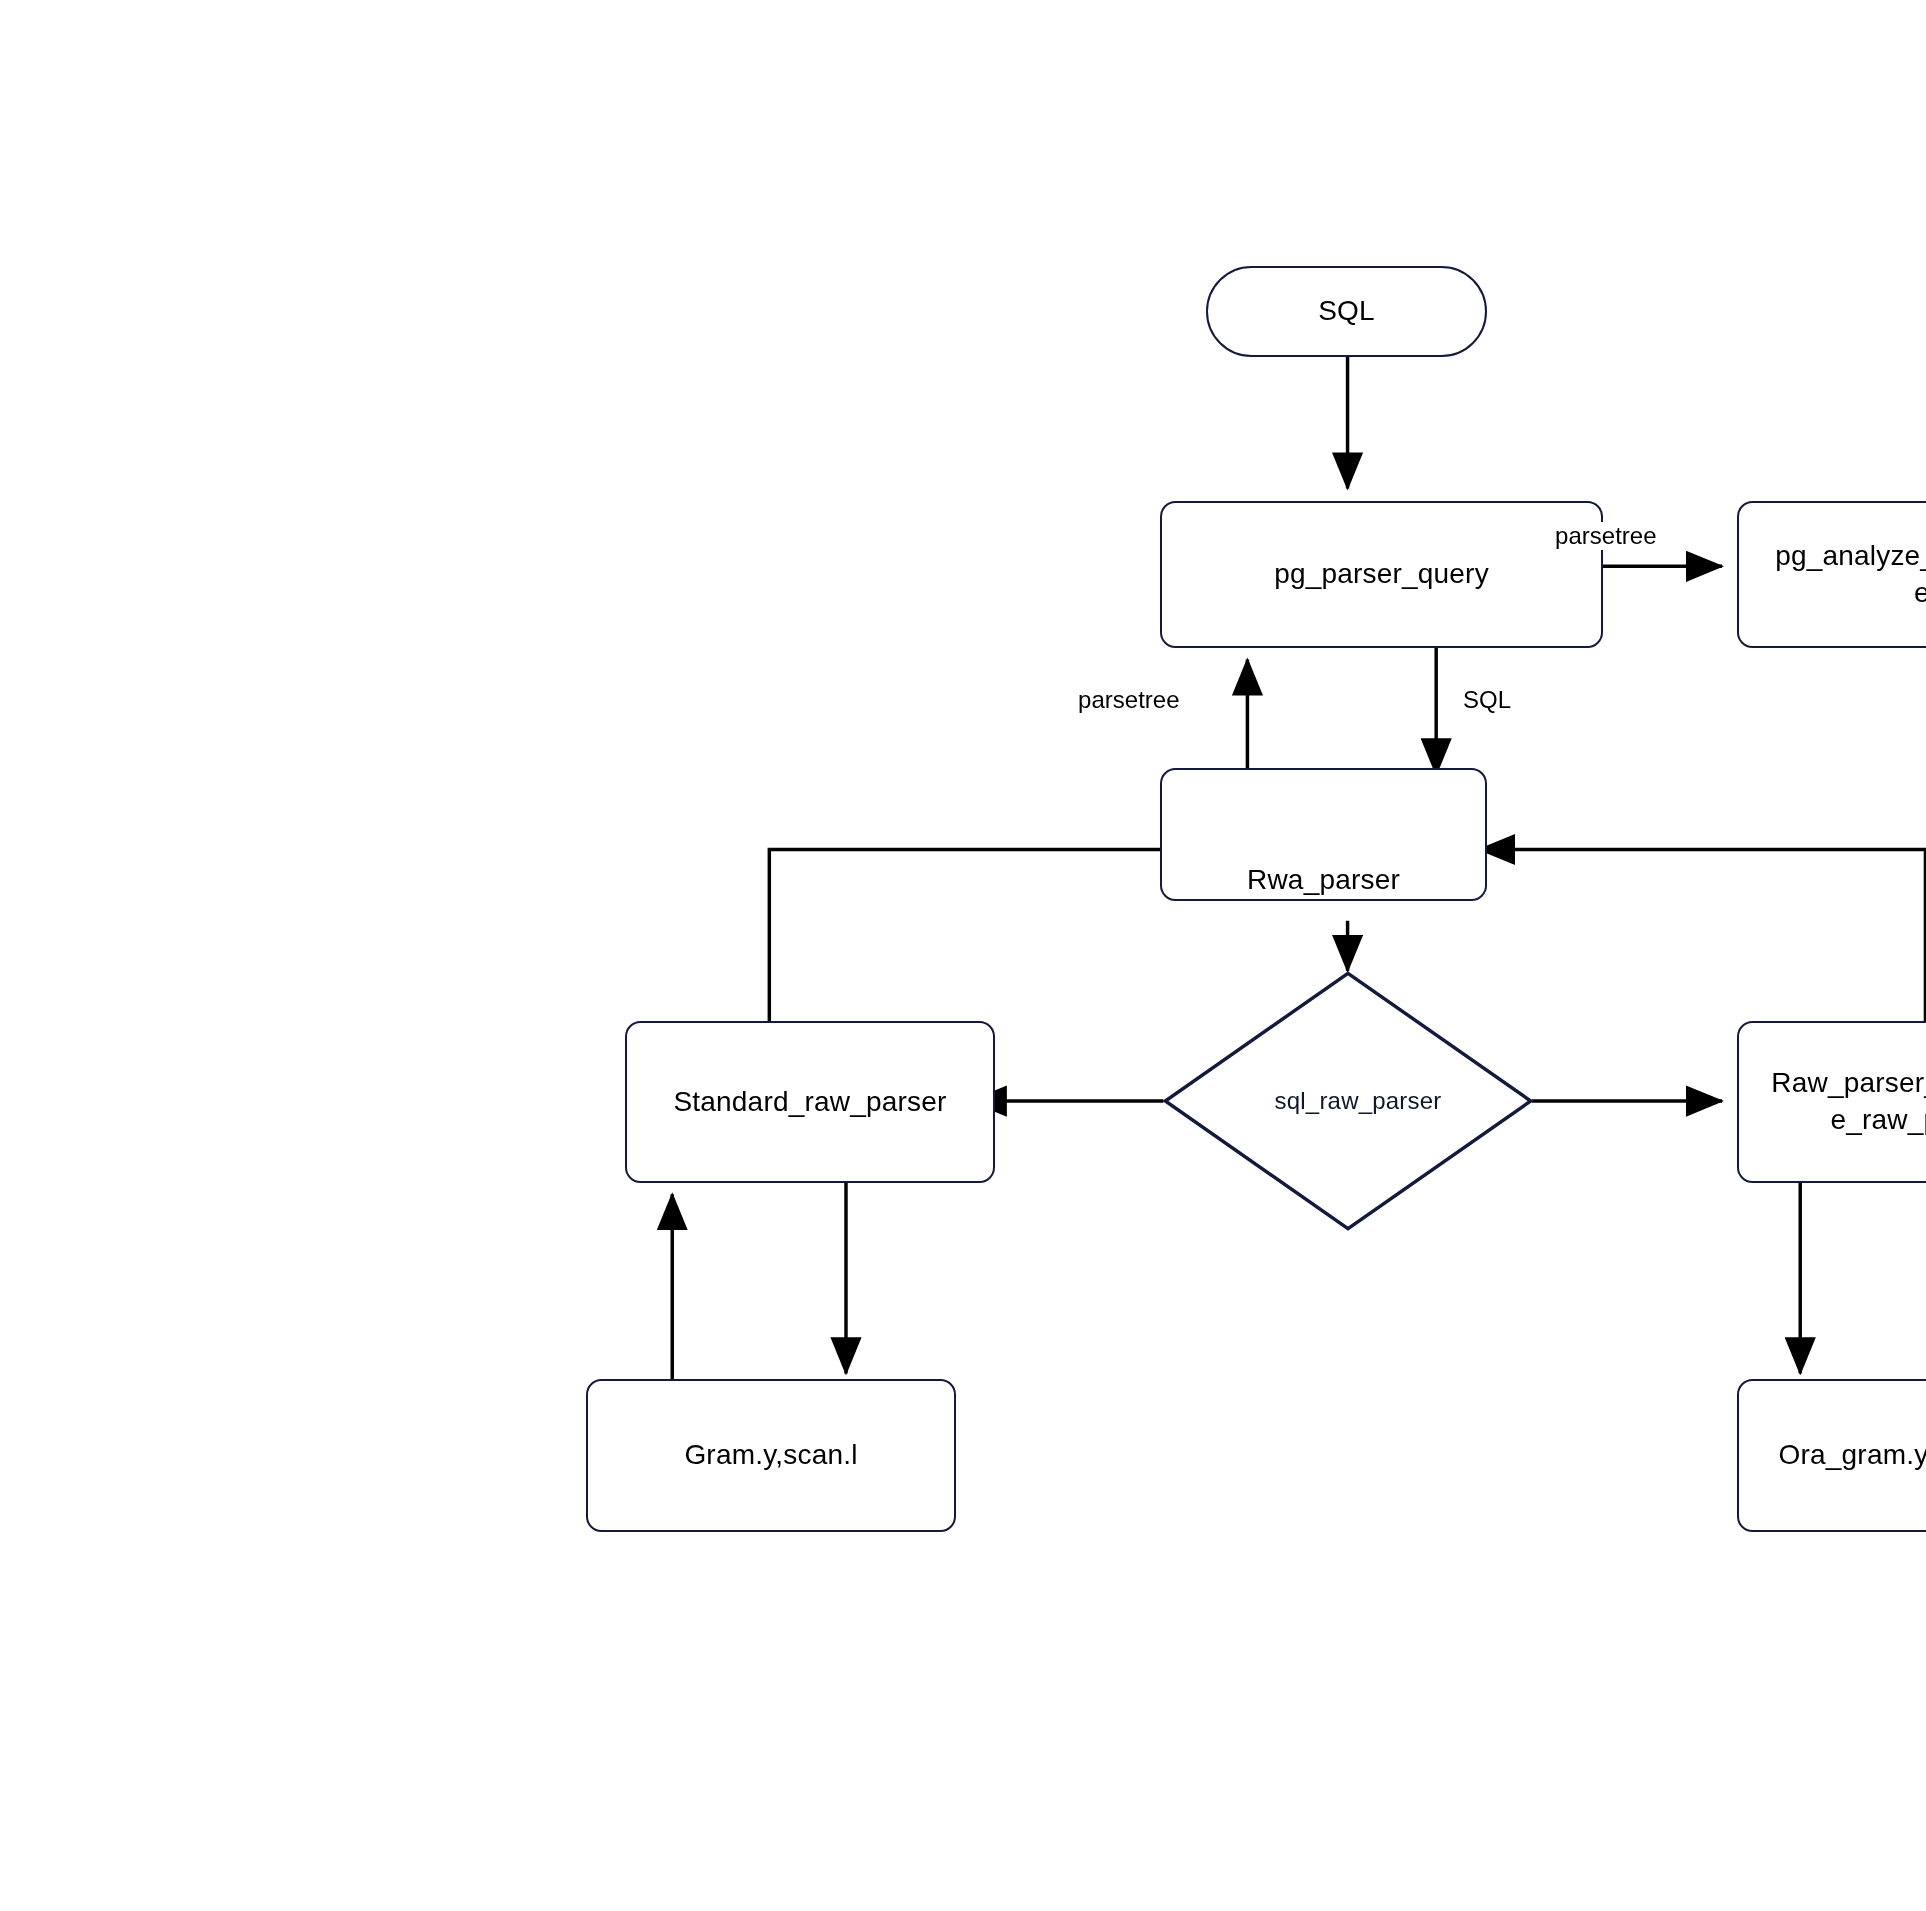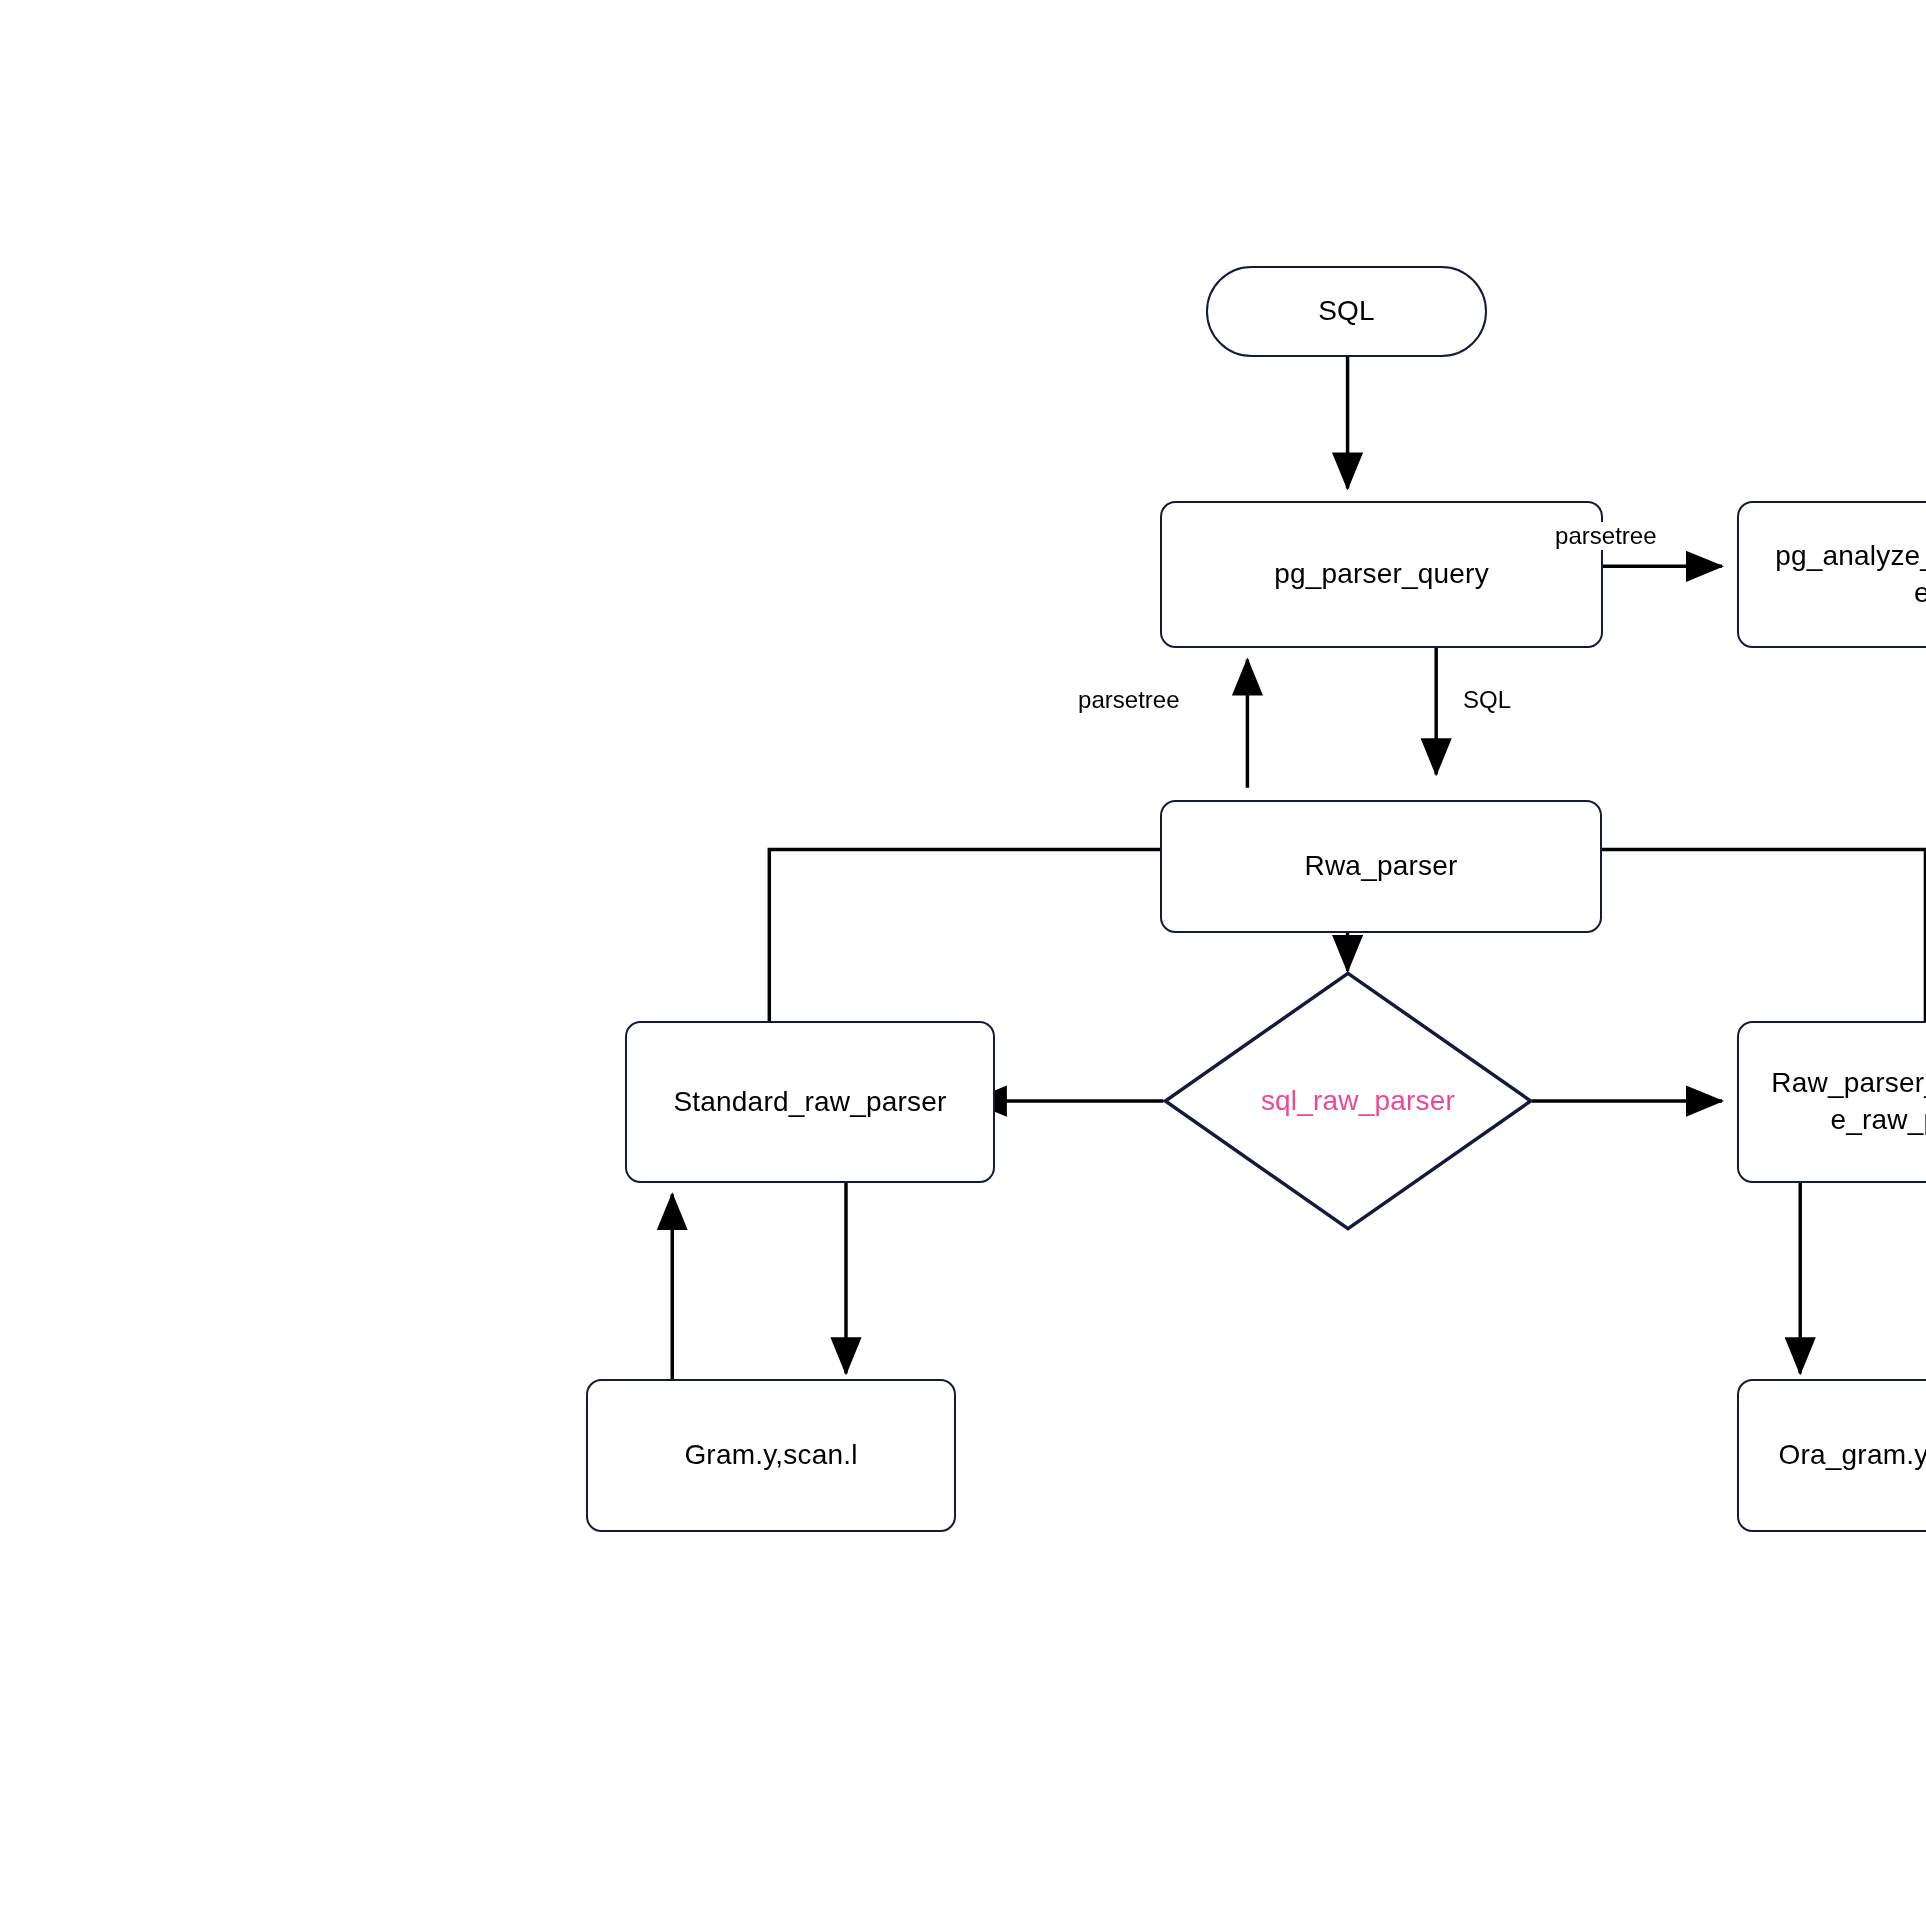--- a/index.html
+++ b/index.html
@@ -52,22 +52,22 @@
     padding: 0;
   }
   .diamond-shape {
     position: absolute;
     left: 0; top: 0;
     width: 100%; height: 100%;
   }
   .diamond-label {
     position: relative;
     z-index: 2;
-    font-size: 28px;
-    color: #ec4899;
+    font-size: 24px;
+    color: #0f172a;
     white-space: nowrap;
     margin-left: 20px;
   }
   .edge-label {
     position: absolute;
     font-size: 24px;
     color: #000000;
     white-space: nowrap;
     background: #ffffff;
     padding: 0 3.1px;
@@ -121,21 +121,21 @@
     <span>pg_parser_query</span>
   </div>
 
   <div class="node rounded" style="left:1737px; top:501px; width:370px; height:147px;">
     <span>
       <span>pg_analyze_and_rewrit</span><br>
       <span>e</span>
     </span>
   </div>
 
-  <div class="node rounded" style="left:1160px; top:800px; width:442px; height:133px;">
+  <div class="node rounded" style="left:1160px; top:768px; width:327px; height:133px;align-items:flex-end;">
     <span>Rwa_parser</span>
   </div>
 
   <div class="node diamond-host" style="left:1163px; top:971px; width:370px; height:260px;">
     <svg class="diamond-shape" viewBox="0 0 960 676" preserveAspectRatio="none">
       <polygon points="480,6 954,338 480,670 6,338" fill="#ffffff" stroke="#141a3c" stroke-width="9"></polygon>
     </svg>
     <span class="diamond-label">sql_raw_parser</span>
   </div>
 

